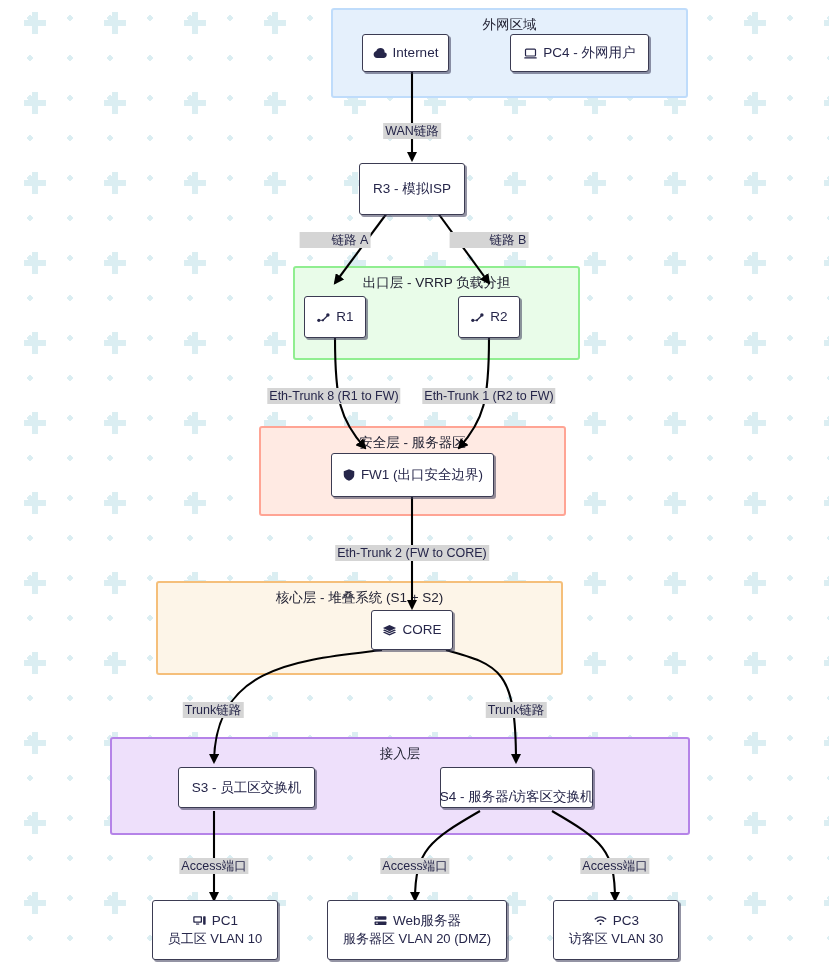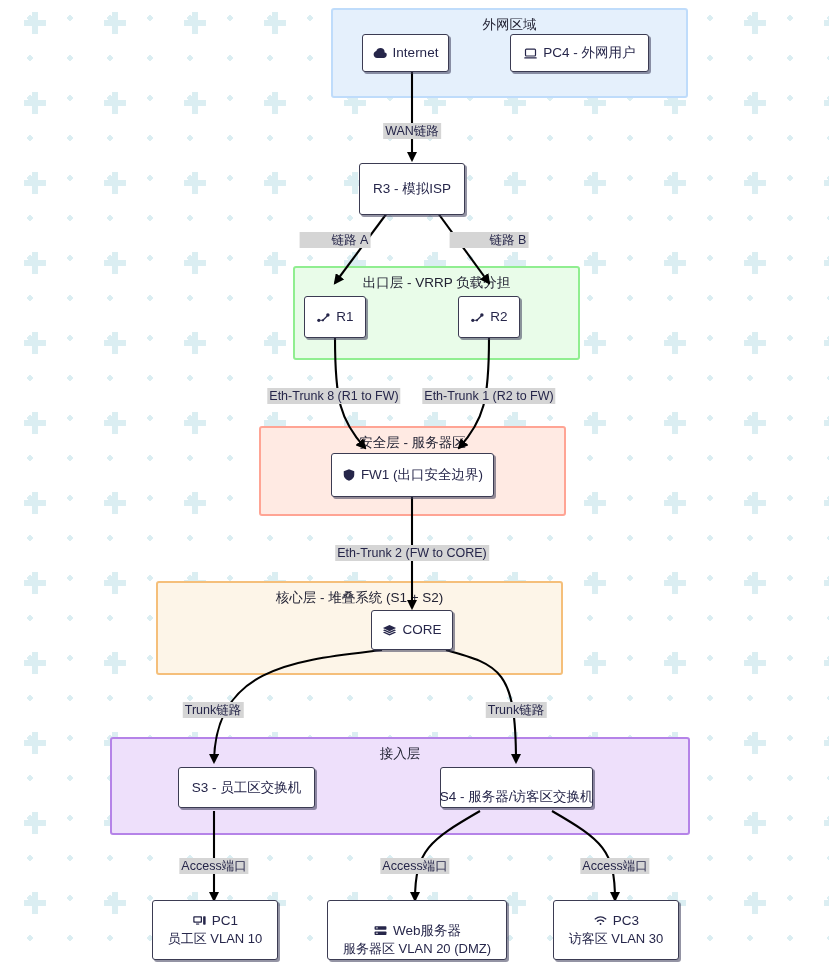--- a/index.html
+++ b/index.html
@@ -251,21 +251,21 @@
             <rect x="4" y="7" width="10" height="6.5" rx="0.6" fill="#fff"></rect>
             <rect x="6.5" y="16.8" width="5" height="1.8" fill="#26264a"></rect>
             <rect x="17.8" y="5" width="4" height="13.6" rx="1.1" fill="#26264a"></rect>
           </svg>
       </span>
       <span>PC1</span>
     </div>
     <div class="line2">员工区 VLAN 10</div>
   </div>
 
-  <div class="node" style="left:327px; top:900px; width:180px; height:60px;justify-content:flex-end;">
+  <div class="node" style="left:327px; top:900px; width:180px; height:60px;">
     <div class="line1">
       <span class="ico">
         <svg width="15" height="15" viewBox="0 0 24 24">
             <rect x="2.5" y="5" width="19" height="5.6" rx="1.2" fill="#26264a"></rect>
             <rect x="2.5" y="13.4" width="19" height="5.6" rx="1.2" fill="#26264a"></rect>
             <rect x="4.6" y="7.2" width="3.2" height="1.4" fill="#fff"></rect>
             <rect x="4.6" y="15.6" width="3.2" height="1.4" fill="#fff"></rect>
           </svg>
       </span>
       <span>Web服务器</span>

